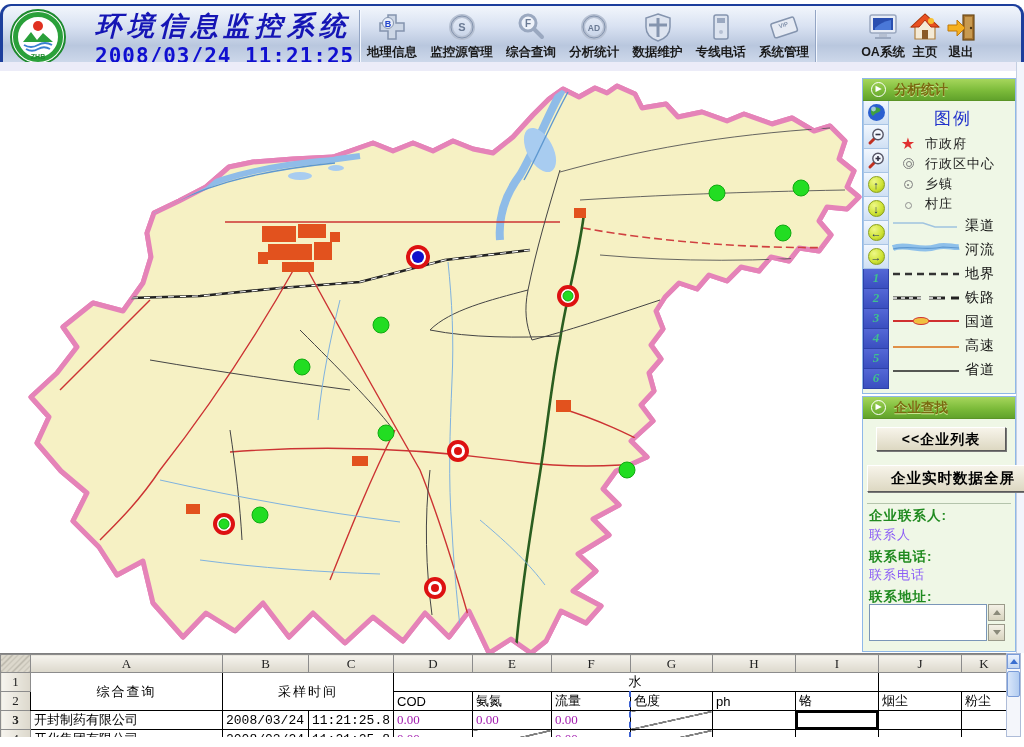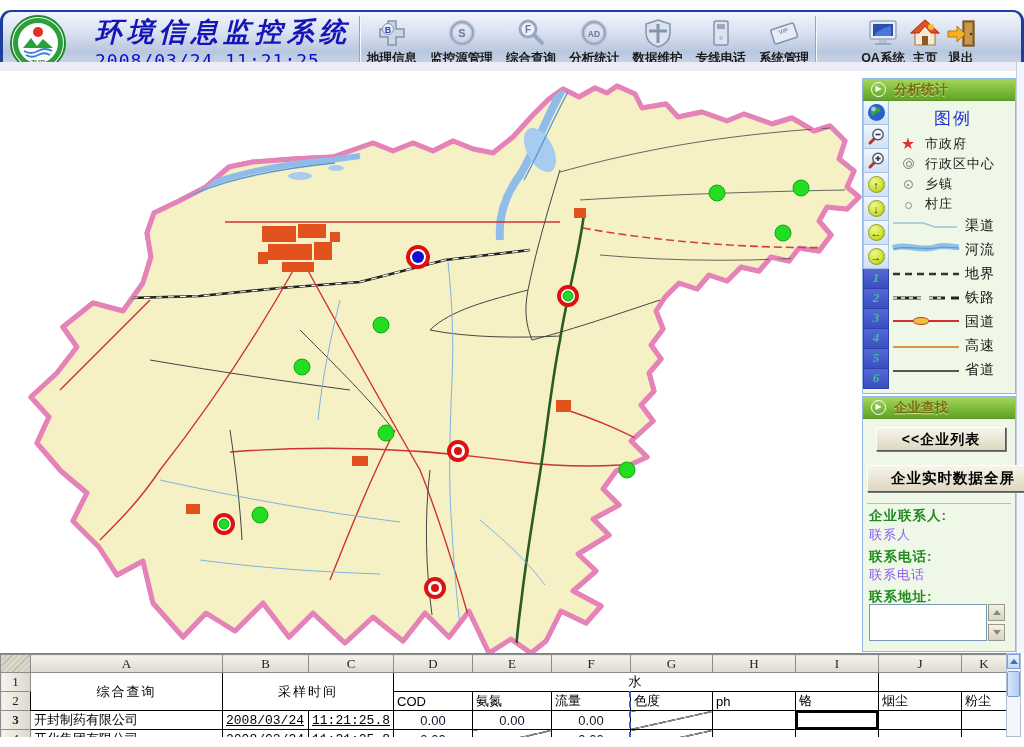--- a/index.html
+++ b/index.html
@@ -1,28 +1,28 @@
 <!DOCTYPE html>
 <html><head>
 <meta charset="utf-8">
 <style>
   html,body{margin:0;padding:0;background:#555;}
   *{box-sizing:border-box;font-family:"Liberation Sans",sans-serif;}
   #screen{position:relative;width:1024px;height:747px;background:#fff;overflow:hidden;margin:0 auto;}
 
   
-  #hdr{position:absolute;left:0;top:10px;width:1024px;height:76px;
+  #hdr{position:absolute;left:0;top:4px;width:1024px;height:76px;
        background:linear-gradient(#f2f6fc 0%,#d9e2f2 28%,#b9c7de 55%,#cdd8ea 78%,#e6ecf7 100%);
        border-top:2px solid #1c3e9c;border-left:3px solid #1c3e9c;border-right:3px solid #1c3e9c;
        border-bottom:2px solid #6e86b4;display:flex;align-items:stretch;border-radius:11px;}
   #logo{position:absolute;left:7px;top:3px;width:56px;height:56px;}
   #titleblk{position:absolute;left:92px;top:2px;width:262px;}
   #systitle{font-family:"Liberation Serif",serif;font-style:italic;font-weight:bold;
             font-size:27px;color:#1515b5;letter-spacing:5px;white-space:nowrap;}
-  #sysdate{font-family:"DejaVu Sans Mono",monospace;font-weight:normal;font-size:18px;color:#0f0fd0;letter-spacing:1px;}
+  #sysdate{font-family:"DejaVu Sans Mono",monospace;font-weight:bold;font-size:21px;color:#0f0fd0;letter-spacing:1px;}
   .vsep{position:absolute;top:4px;height:52px;width:2px;background:#93a5c4;border-right:1px solid #f4f8ff;}
   #menu{position:absolute;left:362px;top:3px;width:446px;display:flex;justify-content:space-between;}
   #sysmenu{position:absolute;left:820px;top:3px;width:192px;display:flex;justify-content:center;}
   .hbtn{display:flex;flex-direction:column;align-items:center;cursor:pointer;padding:1px 2px;}
   .hicon{height:34px;display:flex;align-items:center;justify-content:center;}
   .hlabel{font-size:12.5px;color:#1a1a1a;white-space:nowrap;font-weight:bold;}
 
   
   #maparea{position:absolute;left:0;top:62px;width:1024px;height:591px;background:#fff;}
   #maparea .topstrip{position:absolute;left:0;top:0;width:1024px;height:9px;background:#ececf8;}
@@ -85,22 +85,22 @@
   #gridwrap{position:absolute;left:0;top:653px;width:1006px;height:84px;overflow:hidden;background:#fff;border-top:1px solid #808080;}
   #grid{border-collapse:collapse;table-layout:fixed;width:1006px;}
   #grid td{padding:0 3px;font-size:13px;overflow:hidden;white-space:nowrap;}
   .colhead td{height:18px;background:linear-gradient(#f6f4ee,#dcd8cc);border:1px solid #8c8c8c;
               text-align:center;color:#222;font-size:13px;font-family:"Liberation Serif",serif;}
   td.corner{background:repeating-linear-gradient(135deg,#dcd8cc 0 3px,#b8b4a8 3px 4px);}
   .rowhead{background:linear-gradient(90deg,#f6f4ee,#dcd8cc);border:1px solid #8c8c8c !important;
            text-align:center;color:#222;font-family:"Liberation Serif",serif;}
   .dcell{border:1px solid #000;background:#fff;}
   .hc{text-align:center;letter-spacing:2px;}
-  .num{text-align:center;color:#0f172a;font-family:Liberation Sans, sans-serif;font-size:13px;}
-  .tm{font-family:"Liberation Mono",monospace;font-size:13.5px;text-decoration:underline;}
+  .num{text-align:left;color:#a21caf;font-family:Liberation Serif, serif;font-size:13px;}
+  .tm{font-family:"Liberation Mono",monospace;font-size:13.5px;}
   .diag{background:linear-gradient(to bottom right,#fff 48.5%,#000 48.5%,#000 51%,#fff 51%);}
   .sel{box-shadow:inset 0 0 0 2px #000;}
   tr.r1 td{height:17px;} tr.r2 td{height:16px;} tr.r3 td{height:16px;} tr.r4 td{height:13px;}
   #printline{position:absolute;left:629px;top:37px;width:0;height:47px;border-left:2px dashed #3a5fd0;}
 
   
   #gsb{position:absolute;left:1006px;top:653px;width:15px;height:84px;background:#f4f6fb;border:1px solid #aebcd8;}
   #gsb .up{position:absolute;left:0;top:0;width:13px;height:15px;background:linear-gradient(#eaf2fe,#c2d6f2);
            border:1px solid #7a9cd8;display:flex;align-items:center;justify-content:center;}
   #gsb .thumb{position:absolute;left:0;top:17px;width:13px;height:26px;background:linear-gradient(90deg,#d8e6fa,#b2ccf0);border:1px solid #7a9cd8;border-radius:2px;}

